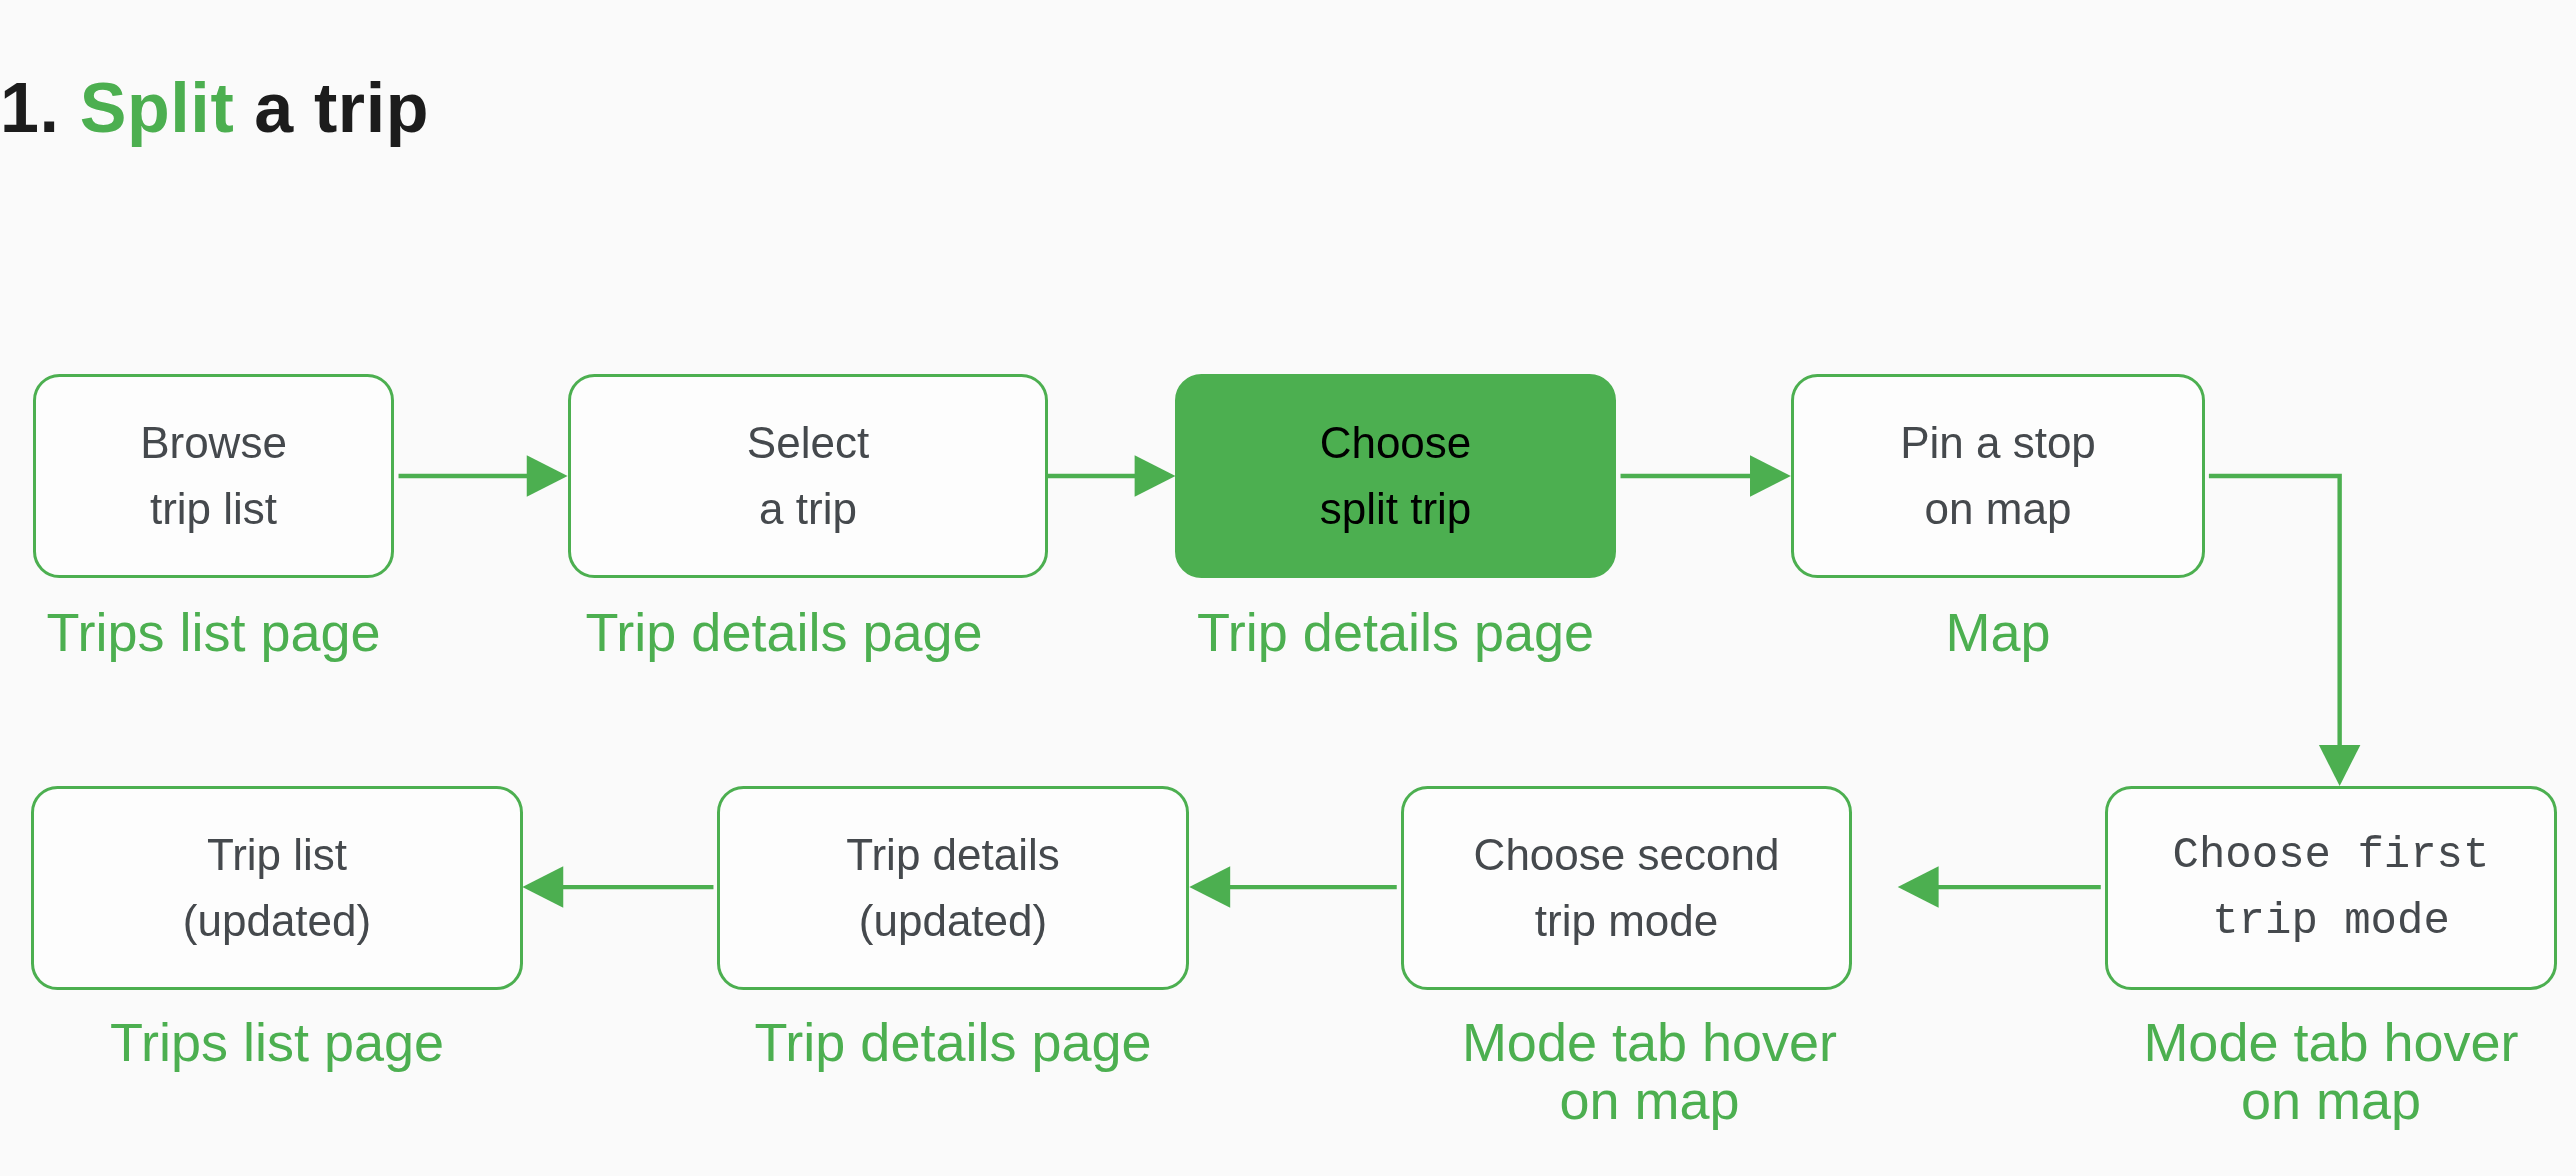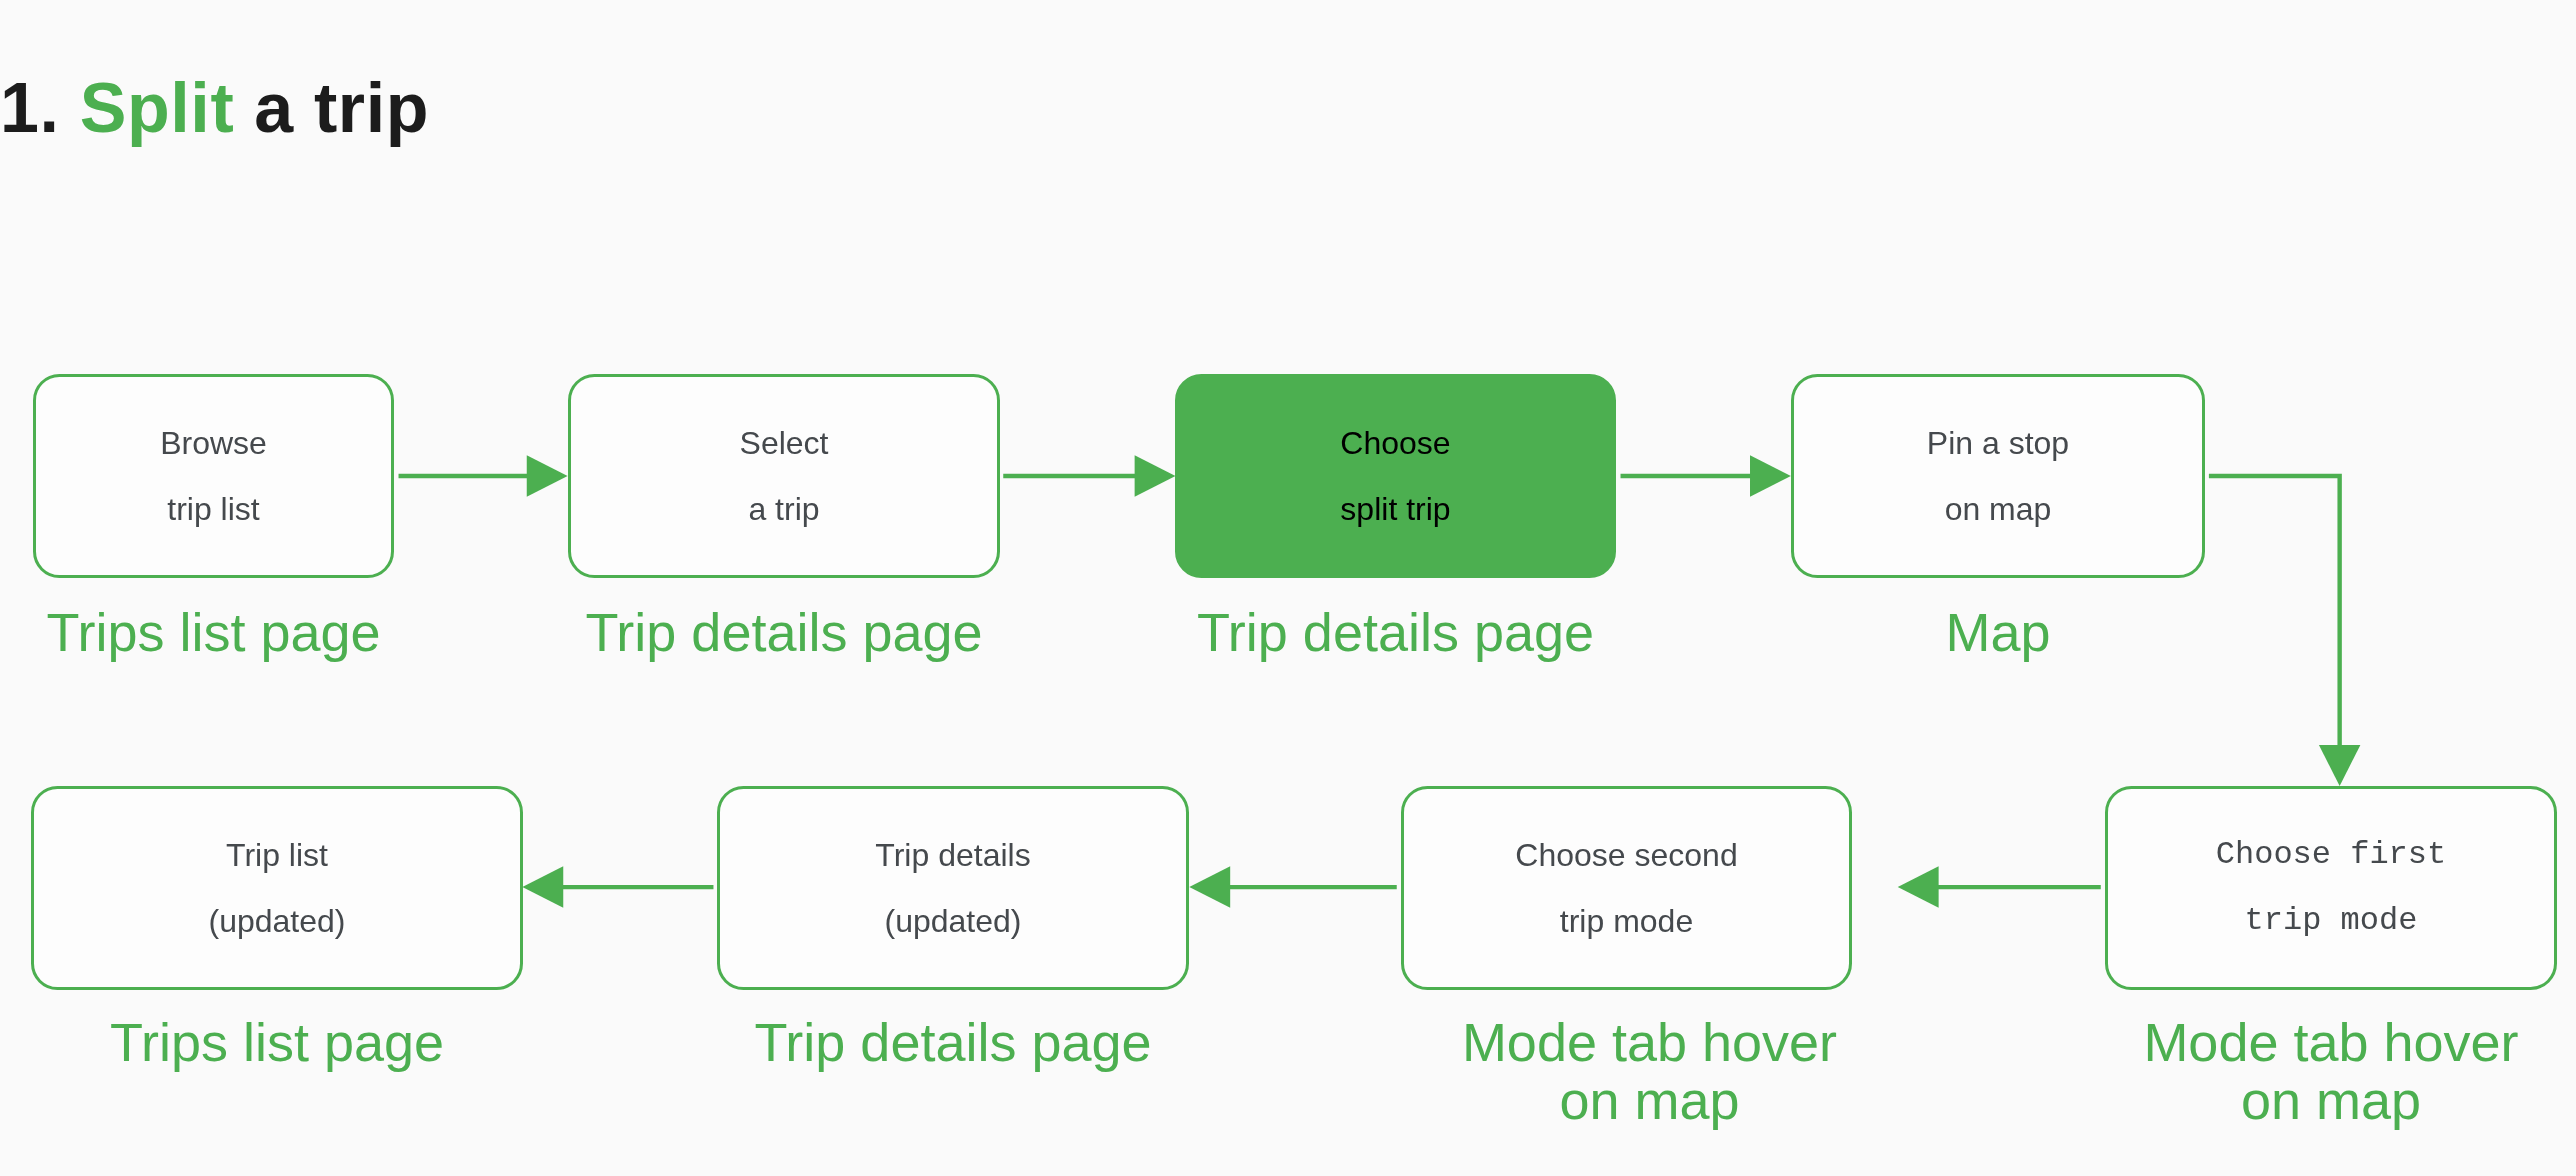--- a/index.html
+++ b/index.html
@@ -31,21 +31,21 @@
   .node{
     position:absolute;
     height:204px;
     border:3.8px solid var(--green);
     border-radius:26.4px;
     background:var(--node-fill);
     display:flex;
     align-items:center;
     justify-content:center;
     text-align:center;
-    font-size:32px;
+    font-size:44px;
     line-height:66px;
     color:var(--node-text);
     white-space:pre-line;
   }
   .node.filled{
     background:var(--green);
     color:#000000;
     border-color:var(--green);
   }
   .caption{
@@ -93,21 +93,21 @@
         <polygon points="1892,1411 1957,1378 1957,1444"></polygon>
     </g>
     <g>
       <path d="M1135 1411 H892"></path>
         <polygon points="831,1411 896,1378 896,1444"></polygon>
     </g>
   </svg>
 
   <div class="node" style="left:33px;top:374px;width:361px;">Browse
 trip list</div>
-  <div class="node" style="left:568px;top:374px;width:432px;">Select
+  <div class="node" style="left:568px;top:374px;width:480px;">Select
 a trip</div>
   <div class="node filled" style="left:1175px;top:374px;width:441px;">Choose
 split trip</div>
   <div class="node" style="left:1791px;top:374px;width:414px;">Pin a stop
 on map</div>
 
   <div class="caption" style="left:33px;top:603px;width:361px;">Trips list page</div>
   <div class="caption" style="left:568px;top:603px;width:432px;">Trip details page</div>
   <div class="caption" style="left:1175px;top:603px;width:441px;">Trip details page</div>
   <div class="caption" style="left:1791px;top:603px;width:414px;">Map</div>

